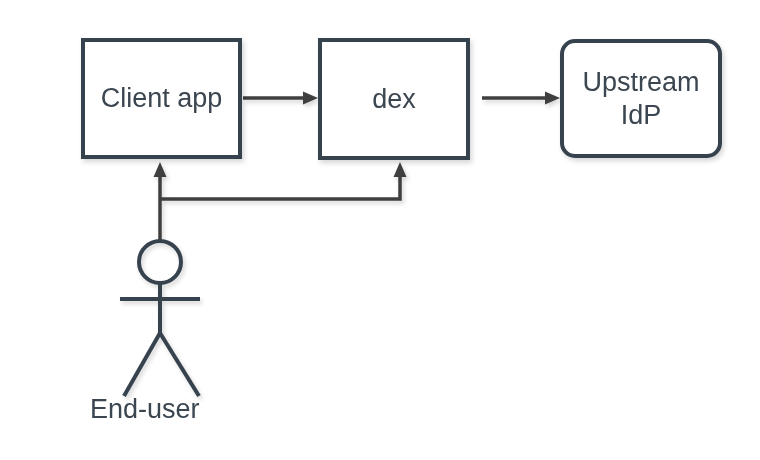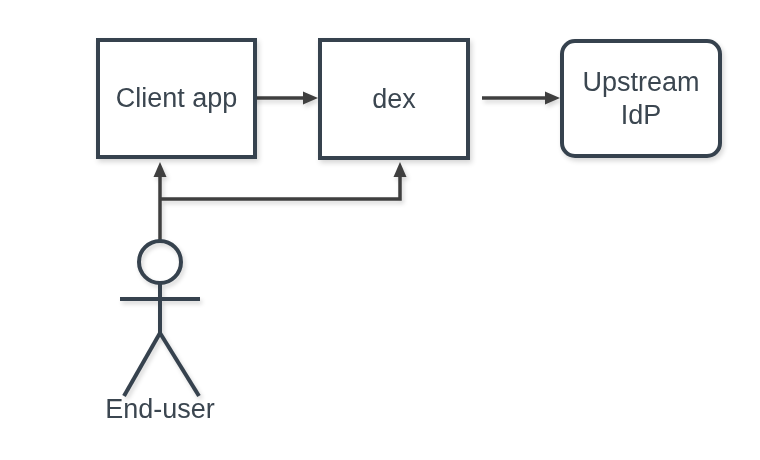--- a/index.html
+++ b/index.html
@@ -36,21 +36,20 @@
     line-height: 33px;
   }
   .node-label {
     max-width: 135px;
   }
   .actor-label {
     position: absolute;
     left: 90px;
     top: 394px;
     width: 140px;
-    text-align: center;
     color: #3b4650;
     font-size: 27px;
     line-height: 30px;
   }
 </style>
 </head>
 <body>
 
 <div class="canvas">
 
@@ -78,21 +77,21 @@
 
     <g stroke="#36424e" stroke-width="4" fill="none">
       <circle cx="160" cy="262" r="21"></circle>
       <line x1="160" y1="283" x2="160" y2="333"></line>
       <line x1="120" y1="299" x2="200" y2="299"></line>
       <line x1="160" y1="333" x2="124" y2="396"></line>
       <line x1="160" y1="333" x2="199" y2="396"></line>
     </g>
   </svg>
 
-  <div class="node" style="left:96px; top:38px; width:161px; height:121px;">
+  <div class="node" style="left:81px; top:38px; width:161px; height:121px;">
     <span class="node-label">Client app</span>
   </div>
 
   <div class="node" style="left:318px; top:38px; width:152px; height:122px;">
     <span class="node-label">dex</span>
   </div>
 
   <div class="node" style="left:560px; top:39px; width:162px; height:119px;border-radius:15px;">
     <span class="node-label">Upstream IdP</span>
   </div>

